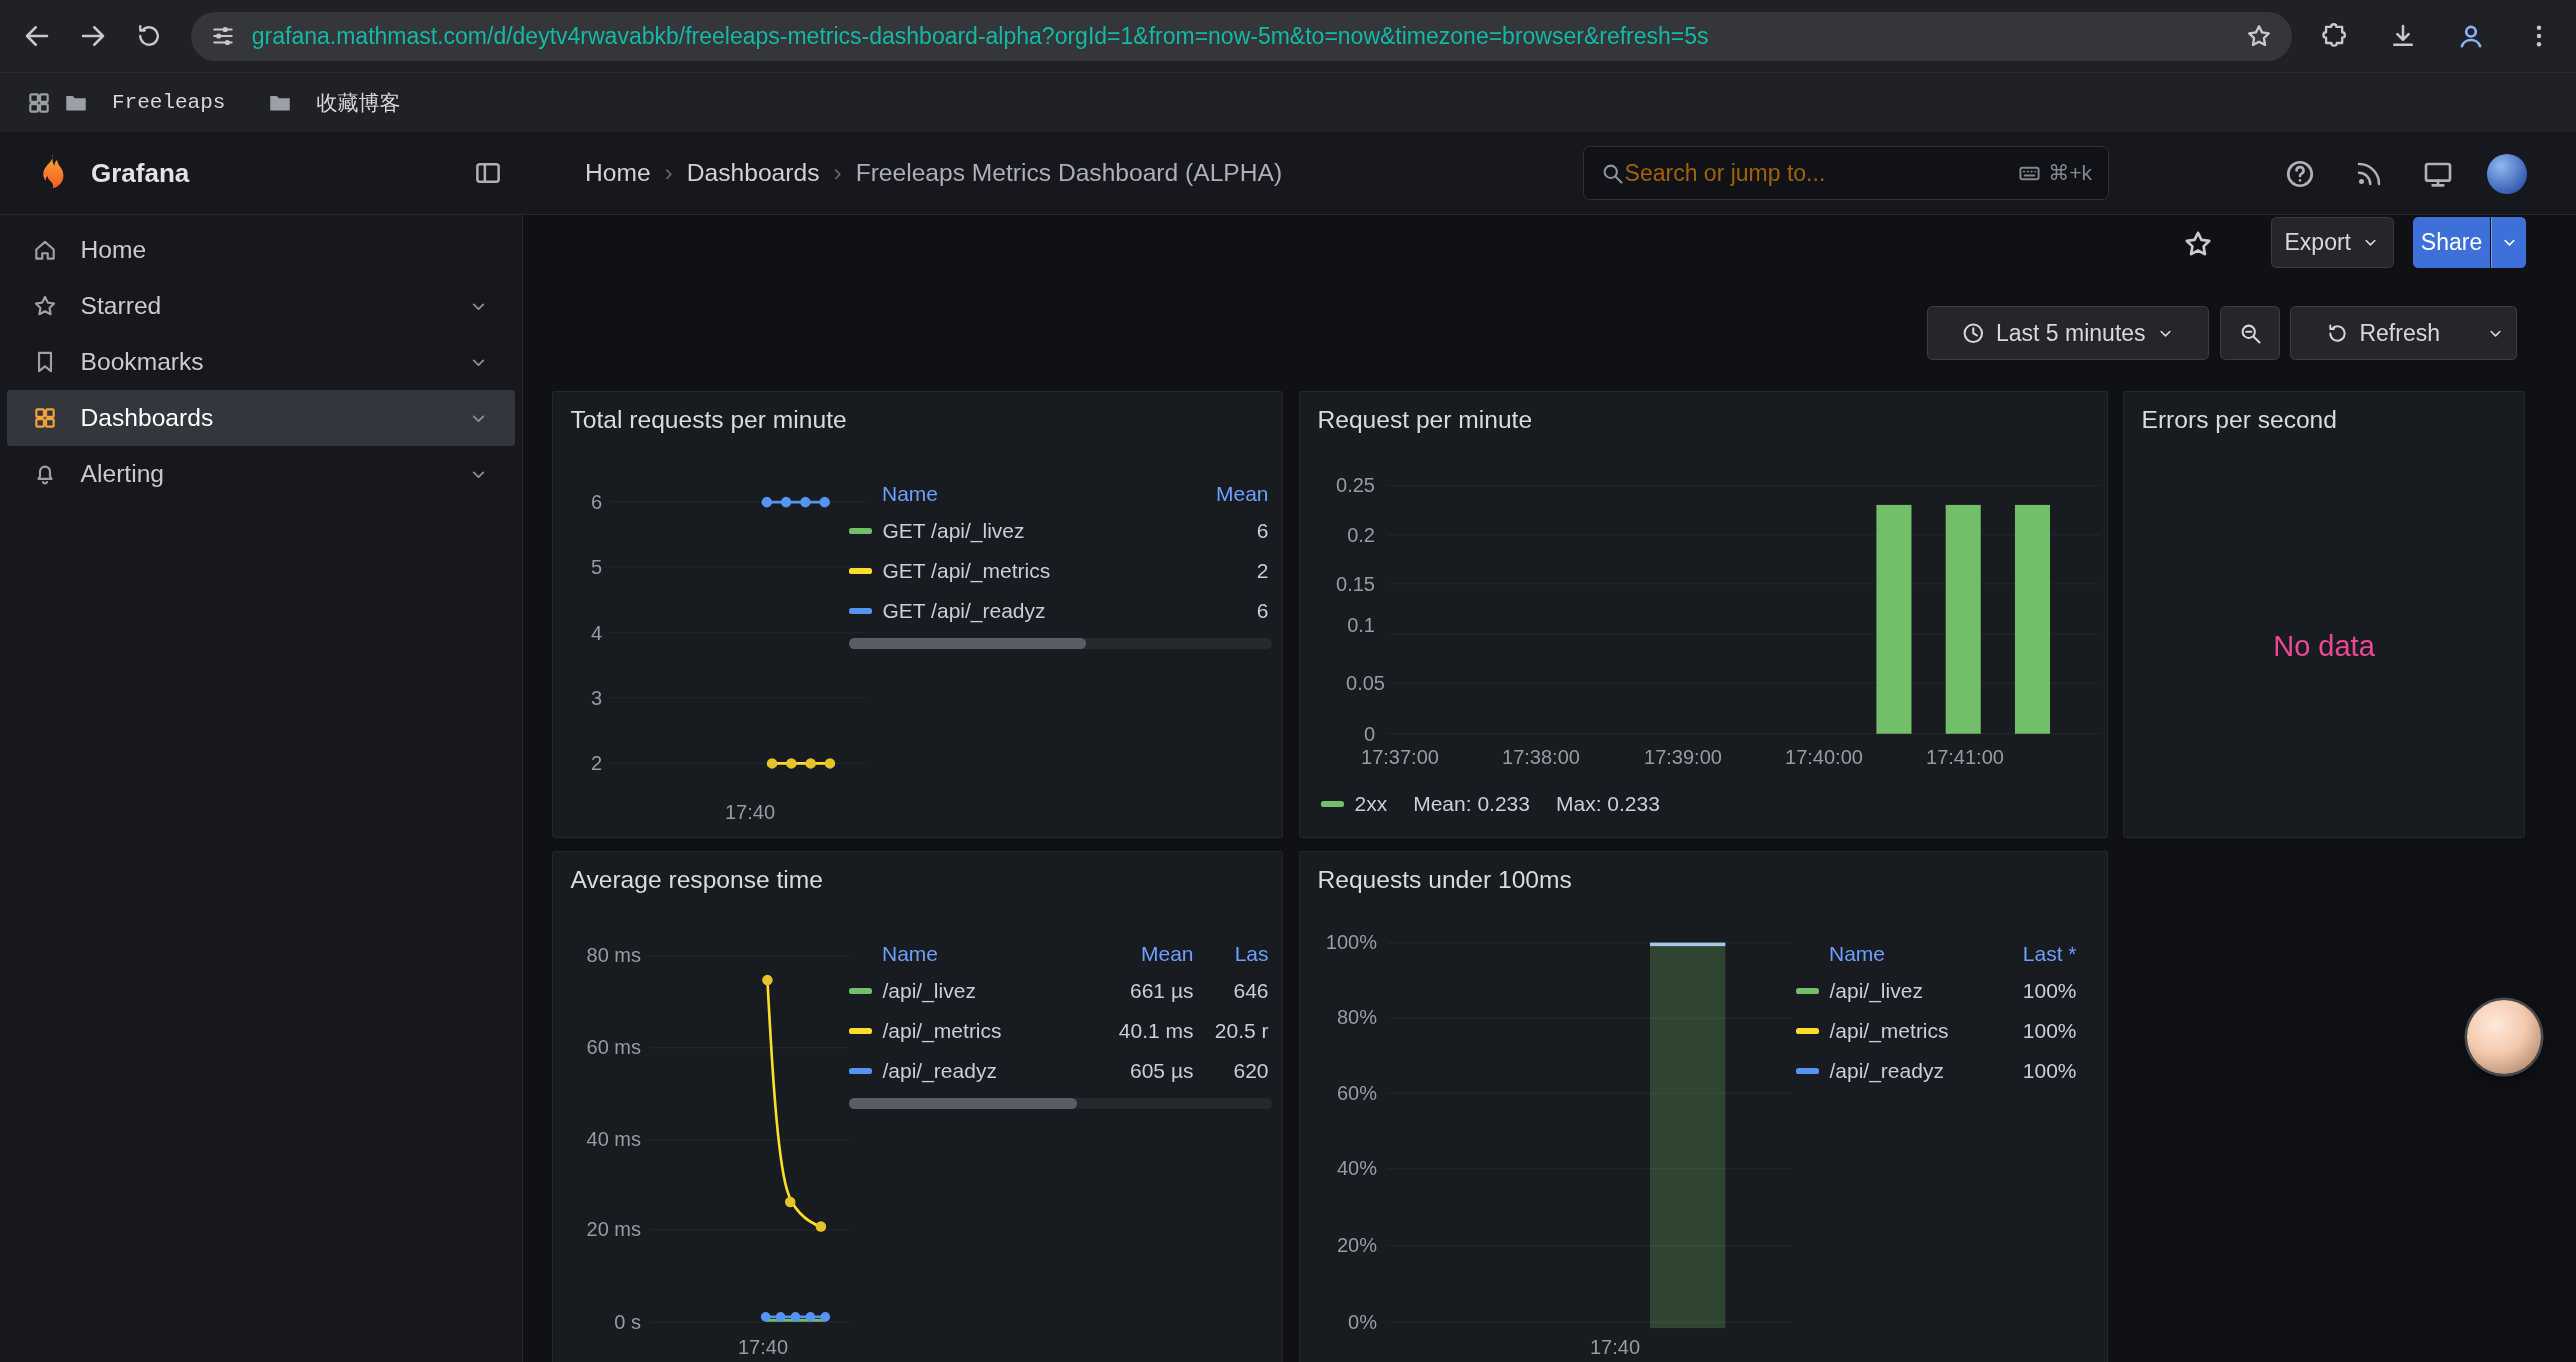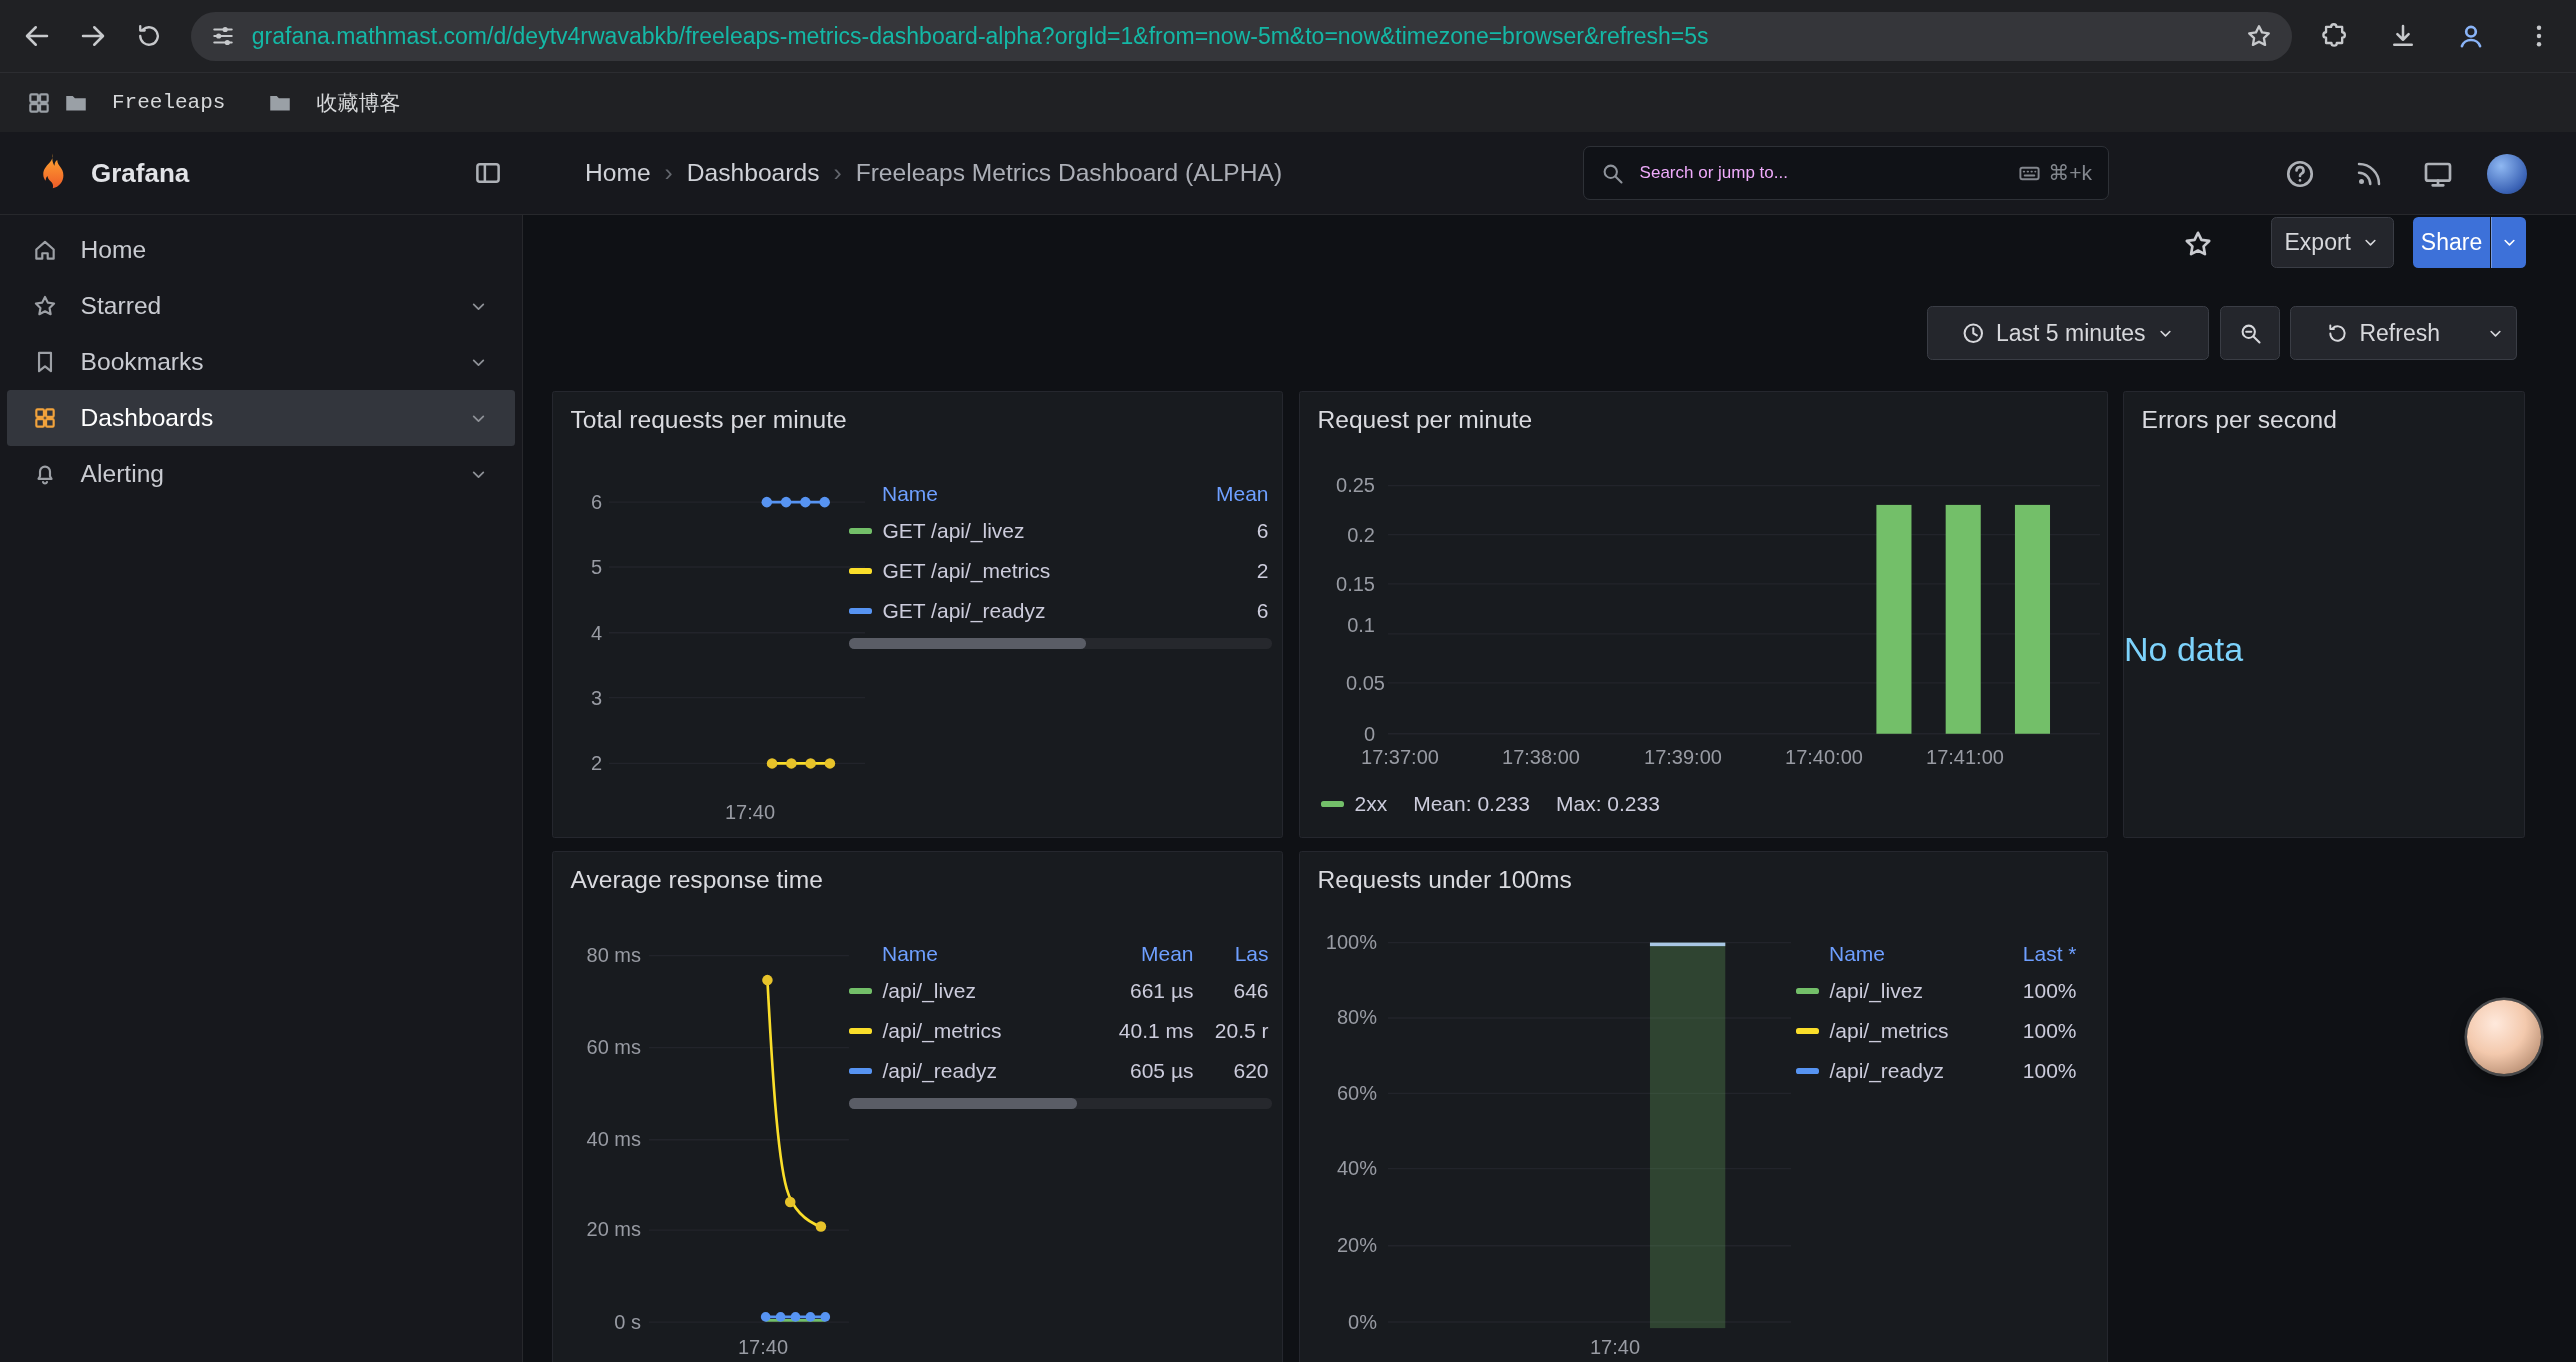--- a/index.html
+++ b/index.html
@@ -21,41 +21,41 @@
   
   #gfheader{position:absolute;top:132px;left:0;width:100%;height:82px;background:#17181d;border-bottom:0.9px solid rgba(255,255,255,0.07);}
   #sidebar{position:absolute;top:215px;left:0;width:523px;height:1148px;background:#17181d;border-right:0.9px solid rgba(255,255,255,0.07);box-sizing:border-box;padding-top:7px;}
   #content{position:absolute;top:215px;left:523px;right:0;bottom:0;background:#0f1115;}
   .brand{position:absolute;left:91px;top:0;height:82px;display:flex;align-items:center;font-size:26px;font-weight:600;color:#e2e3e7;}
   .crumb{display:flex;align-items:center;gap:14px;position:absolute;left:585px;top:0;height:82px;font-size:24.6px;}
   .crumb .sep{color:#63666d;font-size:24.6px;}
   .crumb .lnk{color:#d0d2d8;}
   .crumb .cur{color:#abaeb6;}
   #search{position:absolute;left:1583px;top:14px;width:526px;height:54px;background:#101217;border:0.9px solid #2e3137;border-radius:7px;display:flex;align-items:center;box-sizing:border-box;padding:0 16px;color:#8e939b;}
-  #search .ph{flex:1;font-size:17px;margin-left:15px;color:#f0abfc;}
+  #search .ph{flex:1;font-size:23px;margin-left:0;color:#a16207;}
   #search .kb{display:flex;align-items:center;gap:7px;font-size:21px;color:#83878e;}
   .hic{position:absolute;top:22px;width:39px;height:39px;display:flex;align-items:center;justify-content:center;color:#aeb1b7;}
   .hdr-avatar{position:absolute;left:2487px;top:22px;width:40px;height:40px;border-radius:50%;background:radial-gradient(circle at 35% 30%,#8fb8f2,#3a62b5 70%,#253f76);}
 
   .sbitem{display:flex;align-items:center;height:56px;margin:0 7px;border-radius:3.5px;padding-left:24.6px;box-sizing:border-box;font-size:24.6px;color:#c9cbd1;gap:23px;}
   .sbitem.sel{background:#33363d;color:#fff;}
   .sbitem .chev{margin-left:auto;margin-right:26px;color:#8e9197;}
   .sbitem .sic{color:#9da0a6;}
   .sbitem.sel .sic{color:#f2a33c;}
 
   .btnghost{position:absolute;display:flex;align-items:center;justify-content:center;gap:10.5px;height:51px;background:#24262c;border:0.9px solid #3a3d45;border-radius:5.3px;font-size:23px;color:#d7d8dc;box-sizing:border-box;}
   .btnblue{background:#3d71d9;border:none;color:#fff;}
 
   
   .panel{position:absolute;background:#181b1f;border:0.9px solid #25272e;border-radius:2.6px;overflow:hidden;box-sizing:border-box;}
   .ptitle{position:absolute;left:17.5px;top:14px;font-size:24.6px;font-weight:500;color:#dadbe0;white-space:nowrap;}
   .ytick{position:absolute;text-align:right;font-size:20px;color:#989ba3;white-space:nowrap;}
   .xtick{position:absolute;text-align:center;font-size:20px;color:#989ba3;white-space:nowrap;}
   .plot{position:absolute;}
-  .nodata{position:absolute;left:0;right:0;font-size:34px;color:#7dd3fc;}
+  .nodata{position:absolute;left:0;right:0;text-align:center;font-size:29px;color:#ec4899;}
 
   .legend{position:absolute;}
   .lg-row{display:grid;align-items:center;height:40px;}
   .lg-head{height:35px;}
   .g2{grid-template-columns:1fr 81px;}
   .g3{grid-template-columns:1fr 123px 75px;}
   .g2b{grid-template-columns:1fr 91px;}
   .lg-name{display:flex;align-items:center;gap:10.5px;font-size:21px;color:#ccccdc;white-space:nowrap;overflow:hidden;}
   .lg-head .lg-name{padding-left:33px;}
   .lg-head .lg-name,.lg-head .lg-val{color:#6e9fff;font-weight:500;font-size:21px;}

